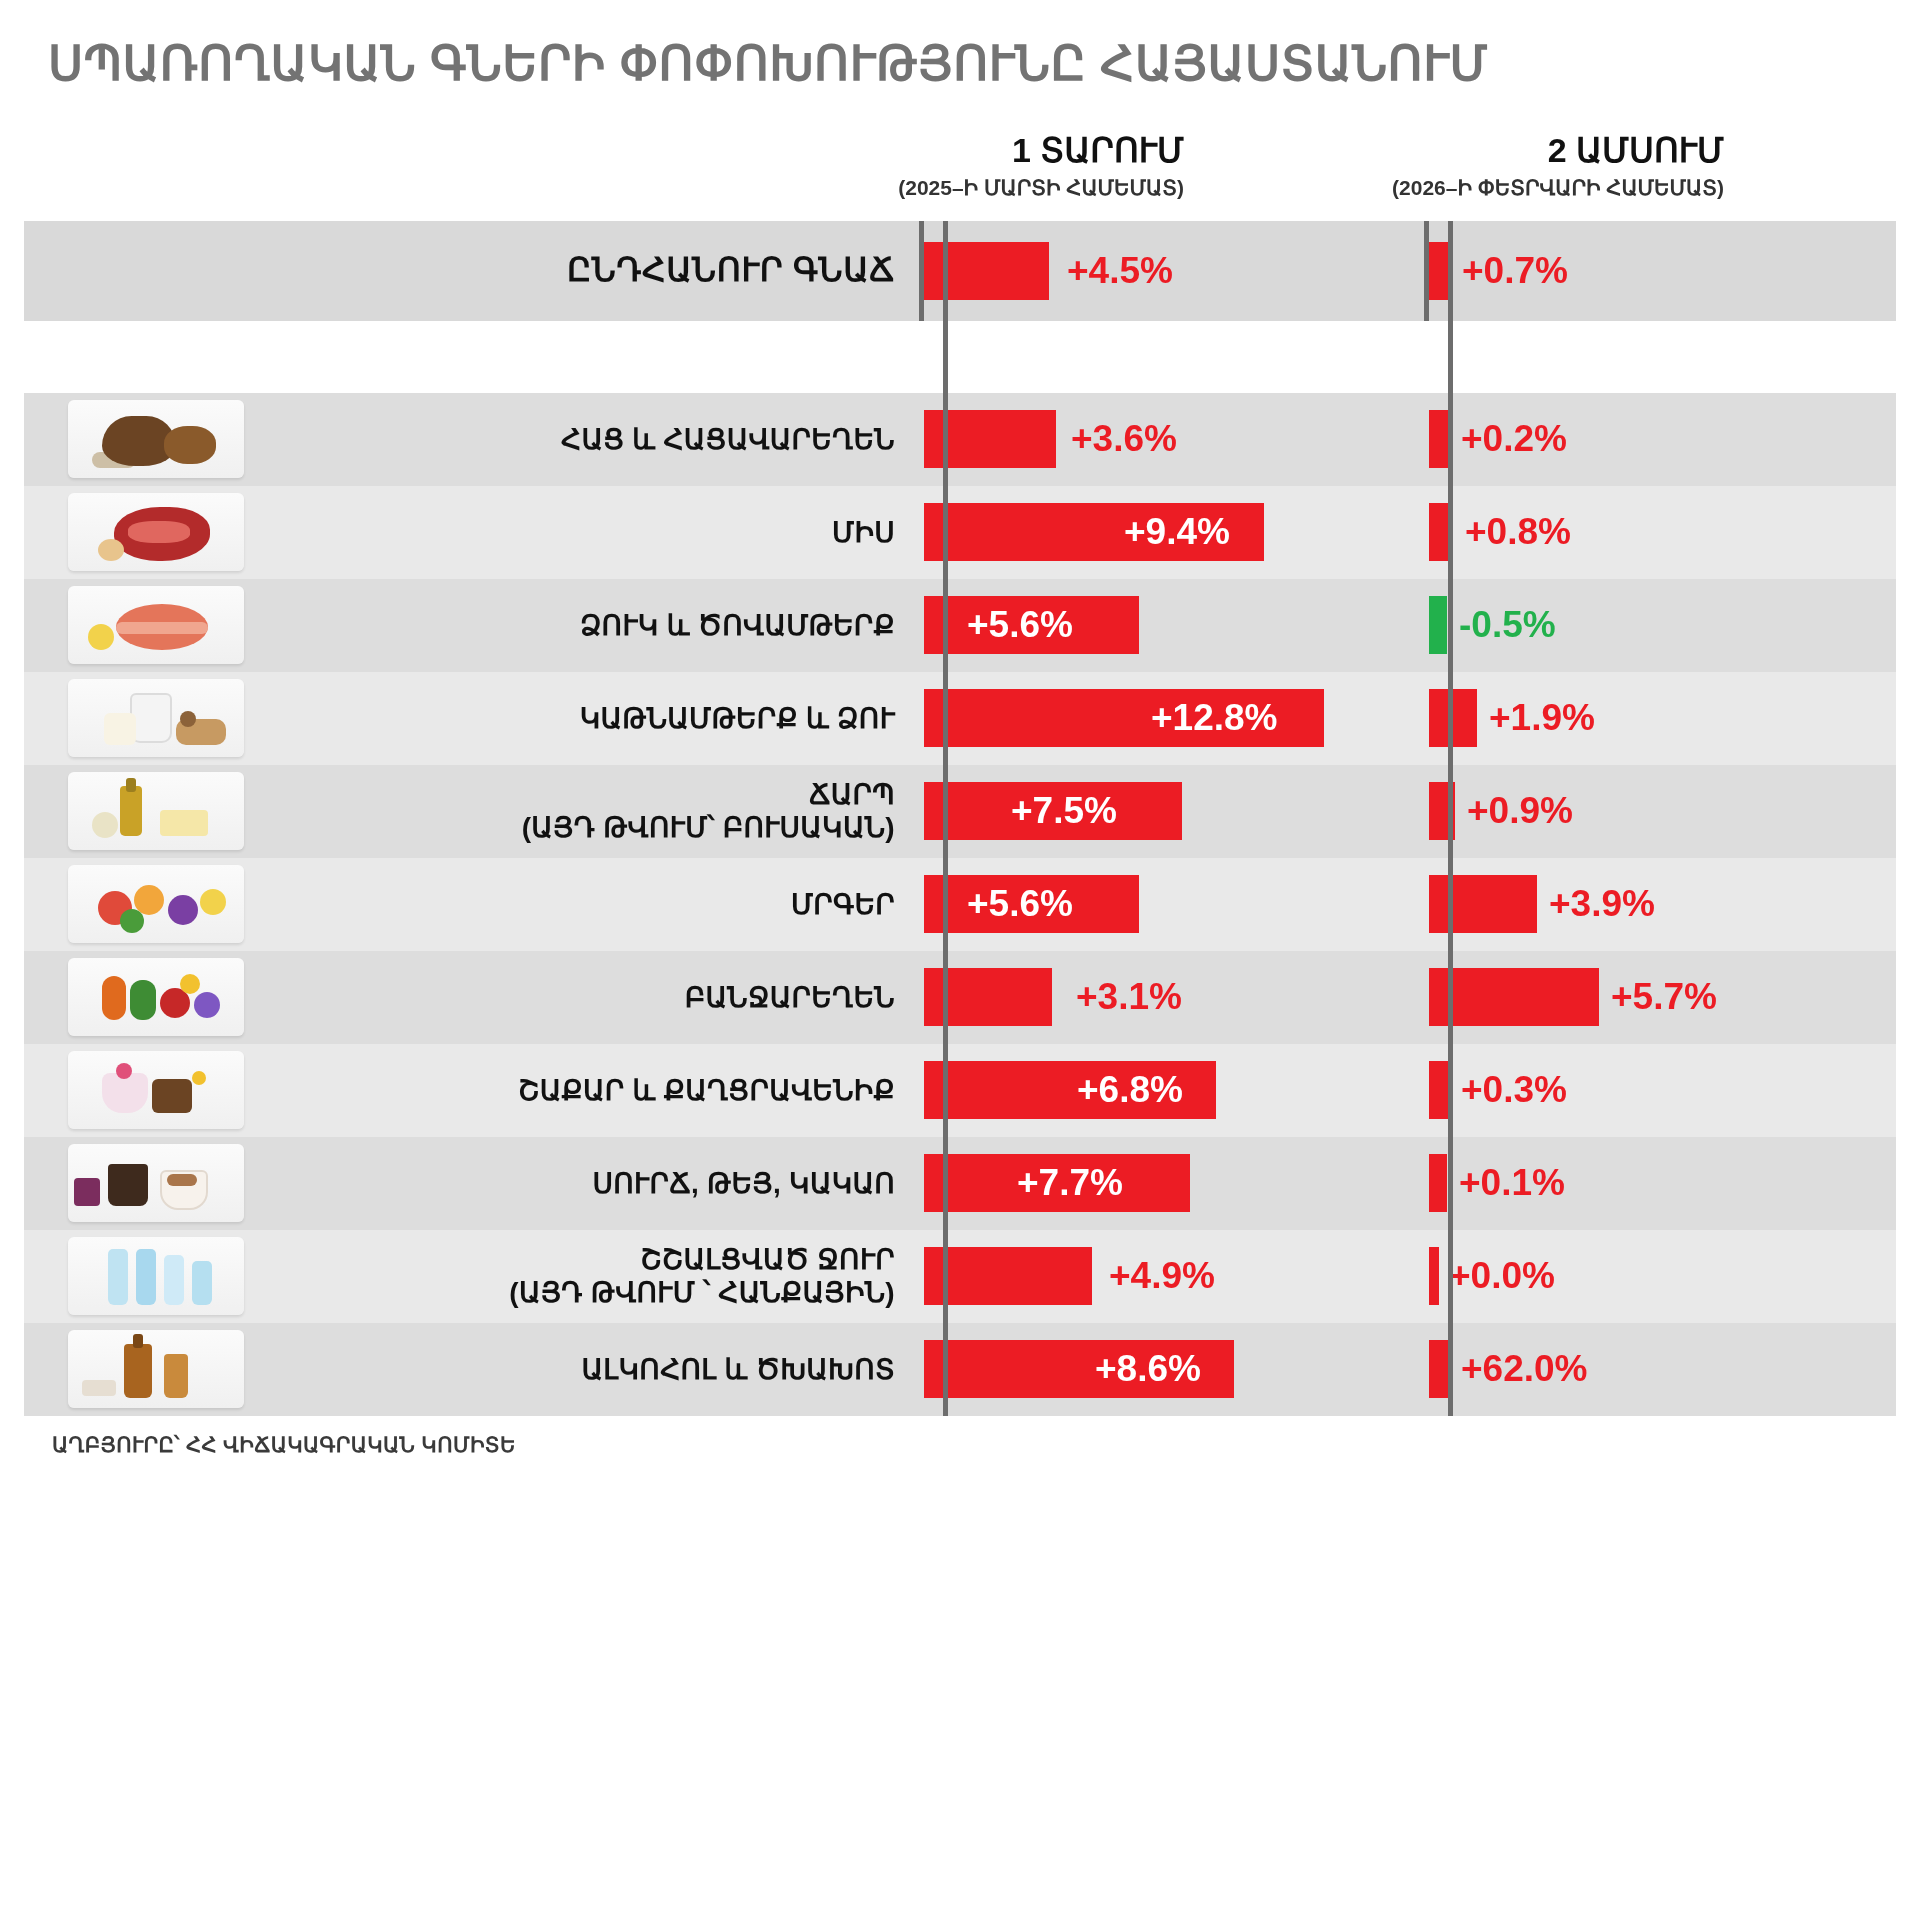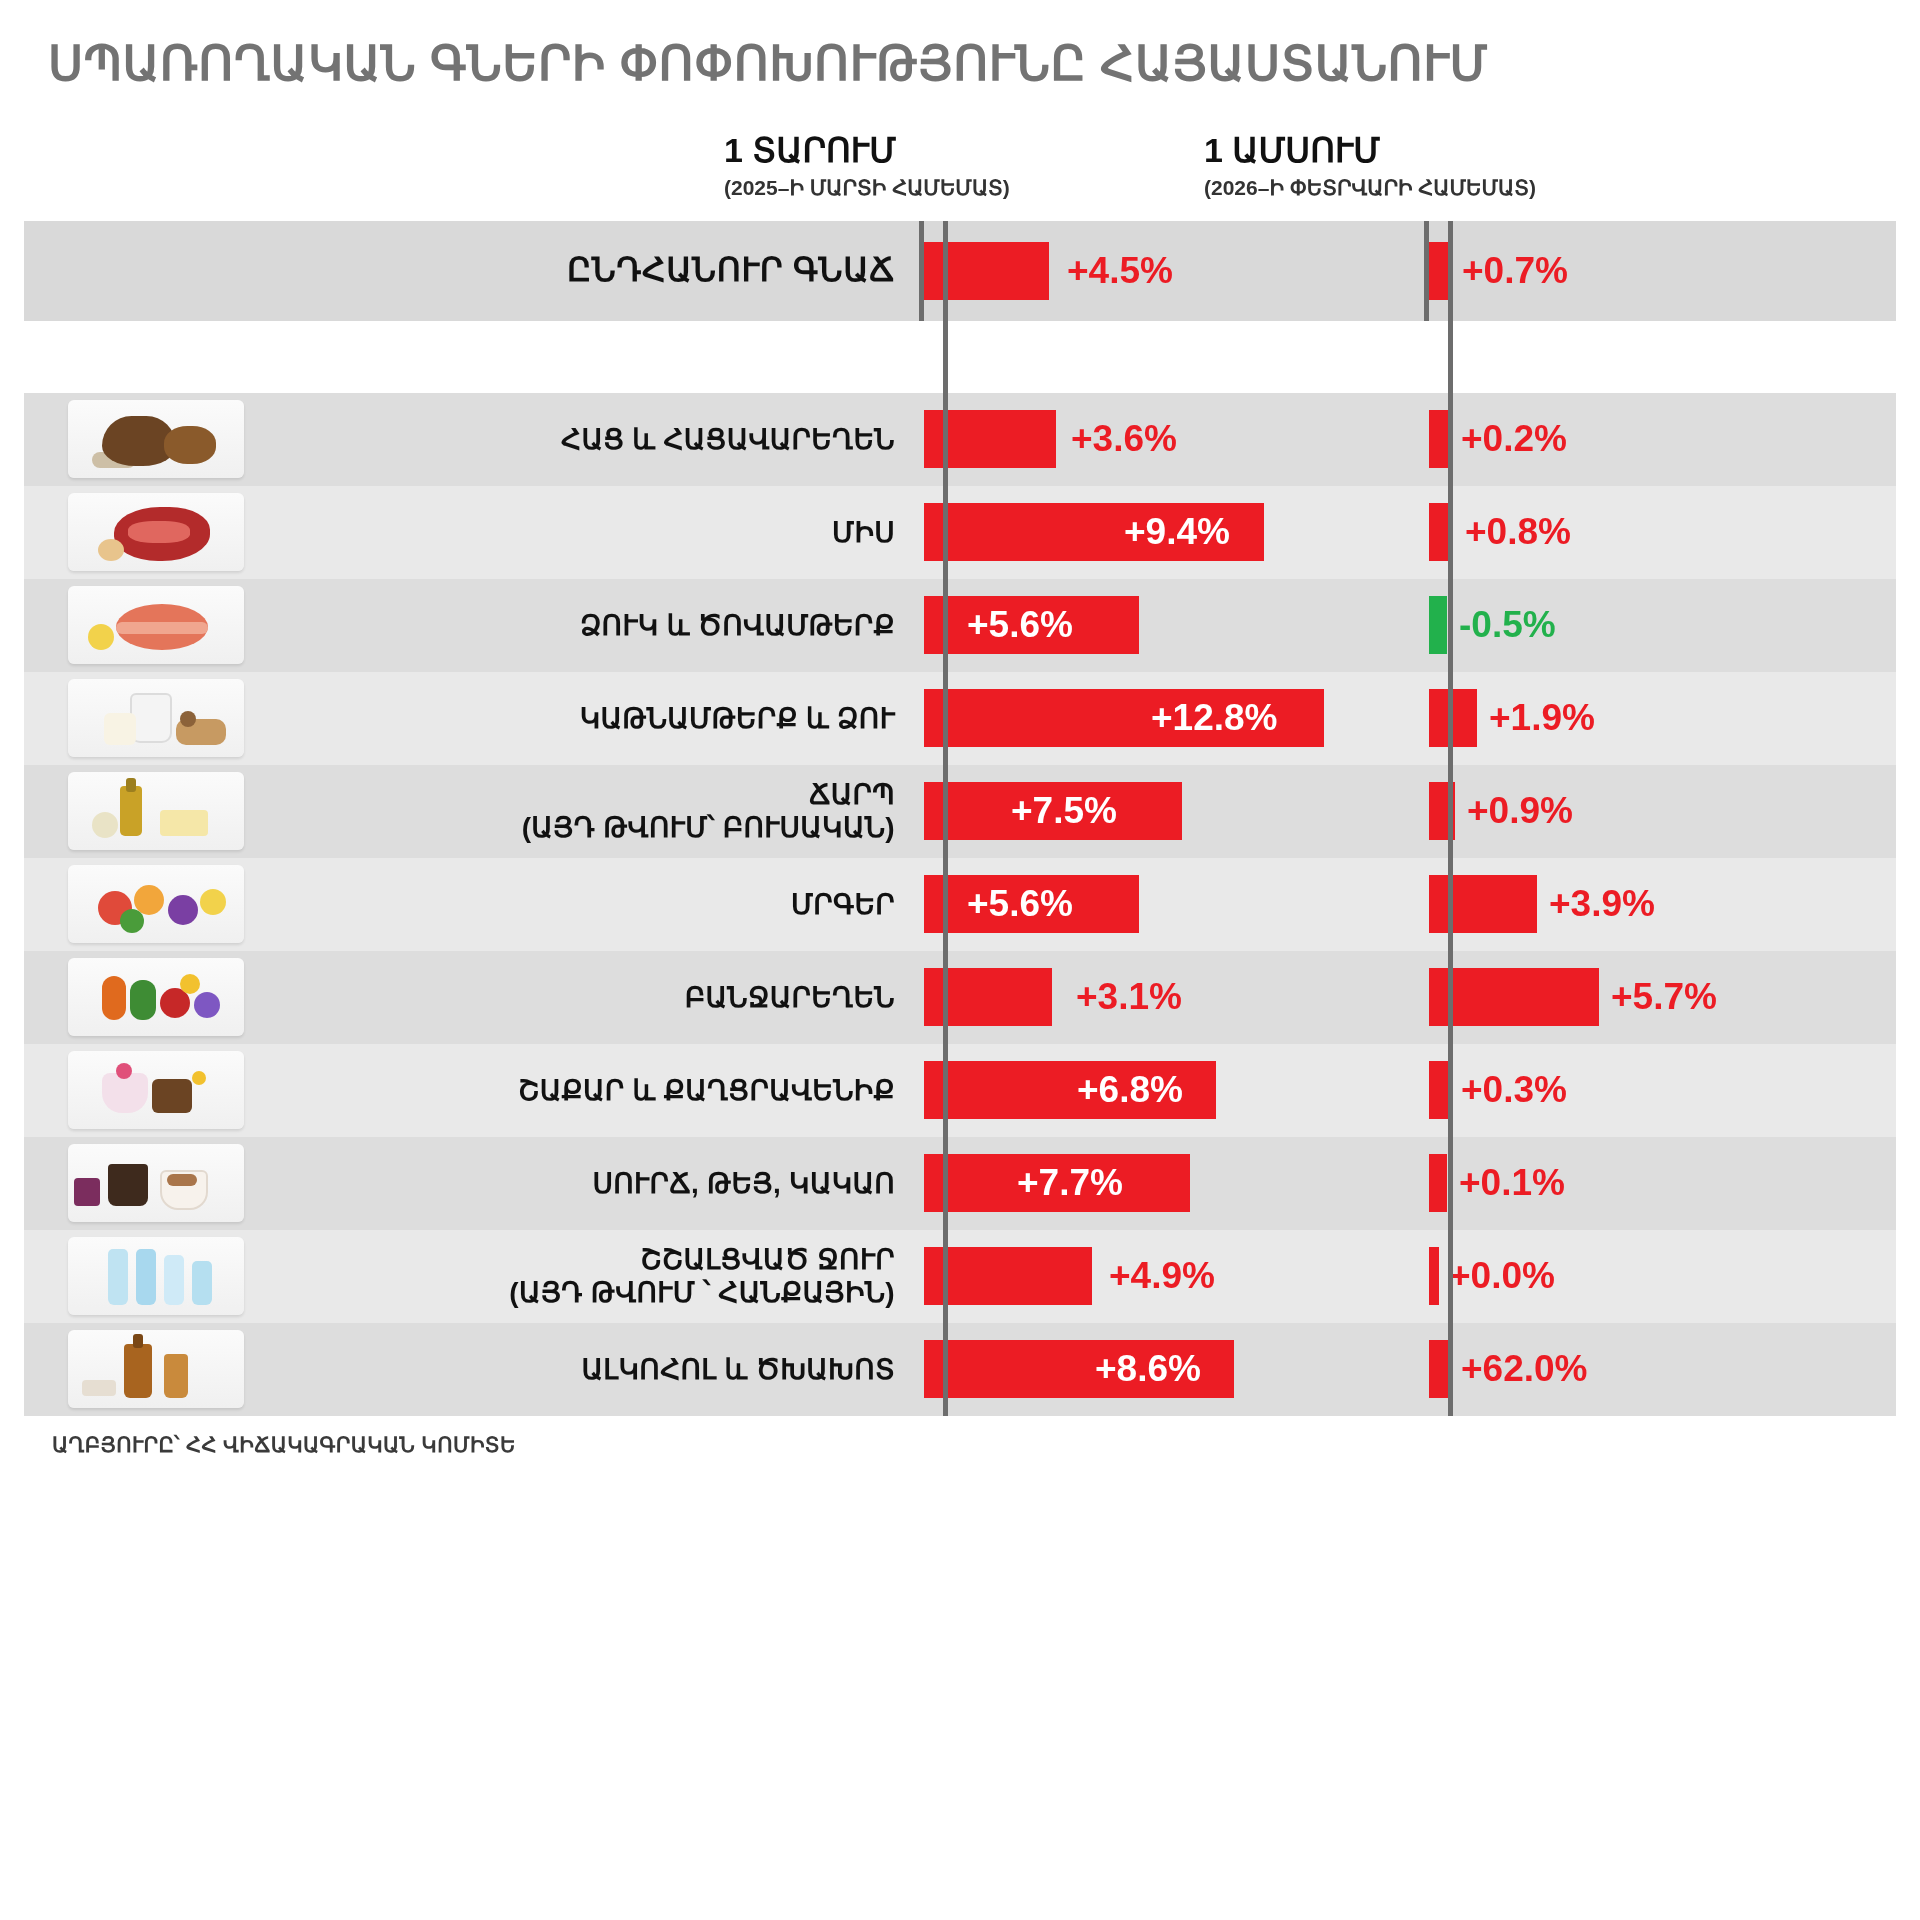--- a/index.html
+++ b/index.html
@@ -33,21 +33,21 @@
     white-space: nowrap;
   }
 
   
   .col-headers {
     position: relative;
     height: 120px;
   }
   .col-head {
     position: absolute;
-    text-align: left;
+    text-align: right;
     line-height: 1.15;
   }
   .col-head .ch-main {
     font-size: 34px;
     font-weight: bold;
     color: #111111;
     display: block;
     white-space: nowrap;
   }
   .col-head .ch-sub {
@@ -237,21 +237,21 @@
 <div class="page">
 
   <div class="title">ՍՊԱՌՈՂԱԿԱՆ ԳՆԵՐԻ ՓՈՓՈԽՈՒԹՅՈՒՆԸ ՀԱՅԱՍՏԱՆՈՒՄ</div>
 
   <div class="col-headers">
     <div class="col-head" id="col-head-year">
       <span class="ch-main">1 ՏԱՐՈՒՄ</span>
       <span class="ch-sub">(2025–Ի ՄԱՐՏԻ ՀԱՄԵՄԱՏ)</span>
     </div>
     <div class="col-head" id="col-head-month">
-      <span class="ch-main">1 ԱՄՍՈՒՄ</span>
+      <span class="ch-main">2 ԱՄՍՈՒՄ</span>
       <span class="ch-sub">(2026–Ի ՓԵՏՐՎԱՐԻ ՀԱՄԵՄԱՏ)</span>
     </div>
   </div>
 
   <div class="chart">
 
     <div class="row summary">
       <div class="cell-icon"></div>
       <div class="cell-label">ԸՆԴՀԱՆՈՒՐ ԳՆԱՃ</div>
       <div class="bars">

